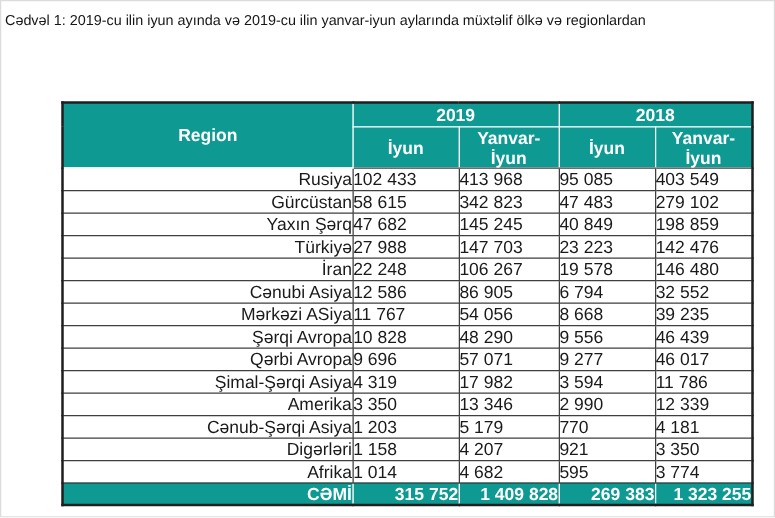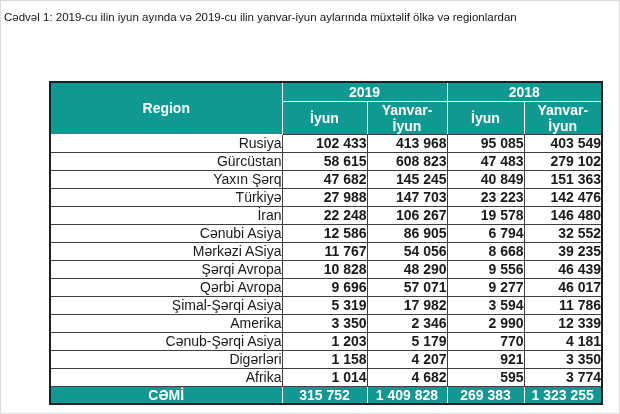--- a/index.html
+++ b/index.html
@@ -50,28 +50,28 @@
   }
   thead tr.months th{ border-bottom:1px solid var(--grid); }
   tbody td{
     height:18px;
     padding:0;
     border:1px solid var(--grid);
     background:#ffffff;
     vertical-align:middle;
   }
   tbody td.region{ text-align:right; padding-left:7px; }
-  tbody td.num{ text-align:right;font-weight:bold; }
+  tbody td.num{ text-align:left; }
   tfoot td{
     background:var(--header-bg);
     color:var(--header-text);
     font-weight:bold;
     height:18px;
     padding:0;
-    text-align:center;
+    text-align:right;
     vertical-align:middle;
     border:1px solid #ffffff;
     border-top:1px solid var(--grid);
   }
 </style>
 </head>
 <body>
 
 <div class="page">
 
@@ -104,30 +104,30 @@
         <tr>
           <td class="region">Rusiya</td>
           <td class="num">102 433</td>
           <td class="num">413 968</td>
           <td class="num">95 085</td>
           <td class="num">403 549</td>
         </tr>
         <tr>
           <td class="region">Gürcüstan</td>
           <td class="num">58 615</td>
-          <td class="num">608 823</td>
+          <td class="num">342 823</td>
           <td class="num">47 483</td>
           <td class="num">279 102</td>
         </tr>
         <tr>
           <td class="region">Yaxın Şərq</td>
           <td class="num">47 682</td>
           <td class="num">145 245</td>
           <td class="num">40 849</td>
-          <td class="num">151 363</td>
+          <td class="num">198 859</td>
         </tr>
         <tr>
           <td class="region">Türkiyə</td>
           <td class="num">27 988</td>
           <td class="num">147 703</td>
           <td class="num">23 223</td>
           <td class="num">142 476</td>
         </tr>
         <tr>
           <td class="region">İran</td>
@@ -159,29 +159,29 @@
         </tr>
         <tr>
           <td class="region">Qərbi Avropa</td>
           <td class="num">9 696</td>
           <td class="num">57 071</td>
           <td class="num">9 277</td>
           <td class="num">46 017</td>
         </tr>
         <tr>
           <td class="region">Şimal-Şərqi Asiya</td>
-          <td class="num">5 319</td>
+          <td class="num">4 319</td>
           <td class="num">17 982</td>
           <td class="num">3 594</td>
           <td class="num">11 786</td>
         </tr>
         <tr>
           <td class="region">Amerika</td>
           <td class="num">3 350</td>
-          <td class="num">2 346</td>
+          <td class="num">13 346</td>
           <td class="num">2 990</td>
           <td class="num">12 339</td>
         </tr>
         <tr>
           <td class="region">Cənub-Şərqi Asiya</td>
           <td class="num">1 203</td>
           <td class="num">5 179</td>
           <td class="num">770</td>
           <td class="num">4 181</td>
         </tr>

